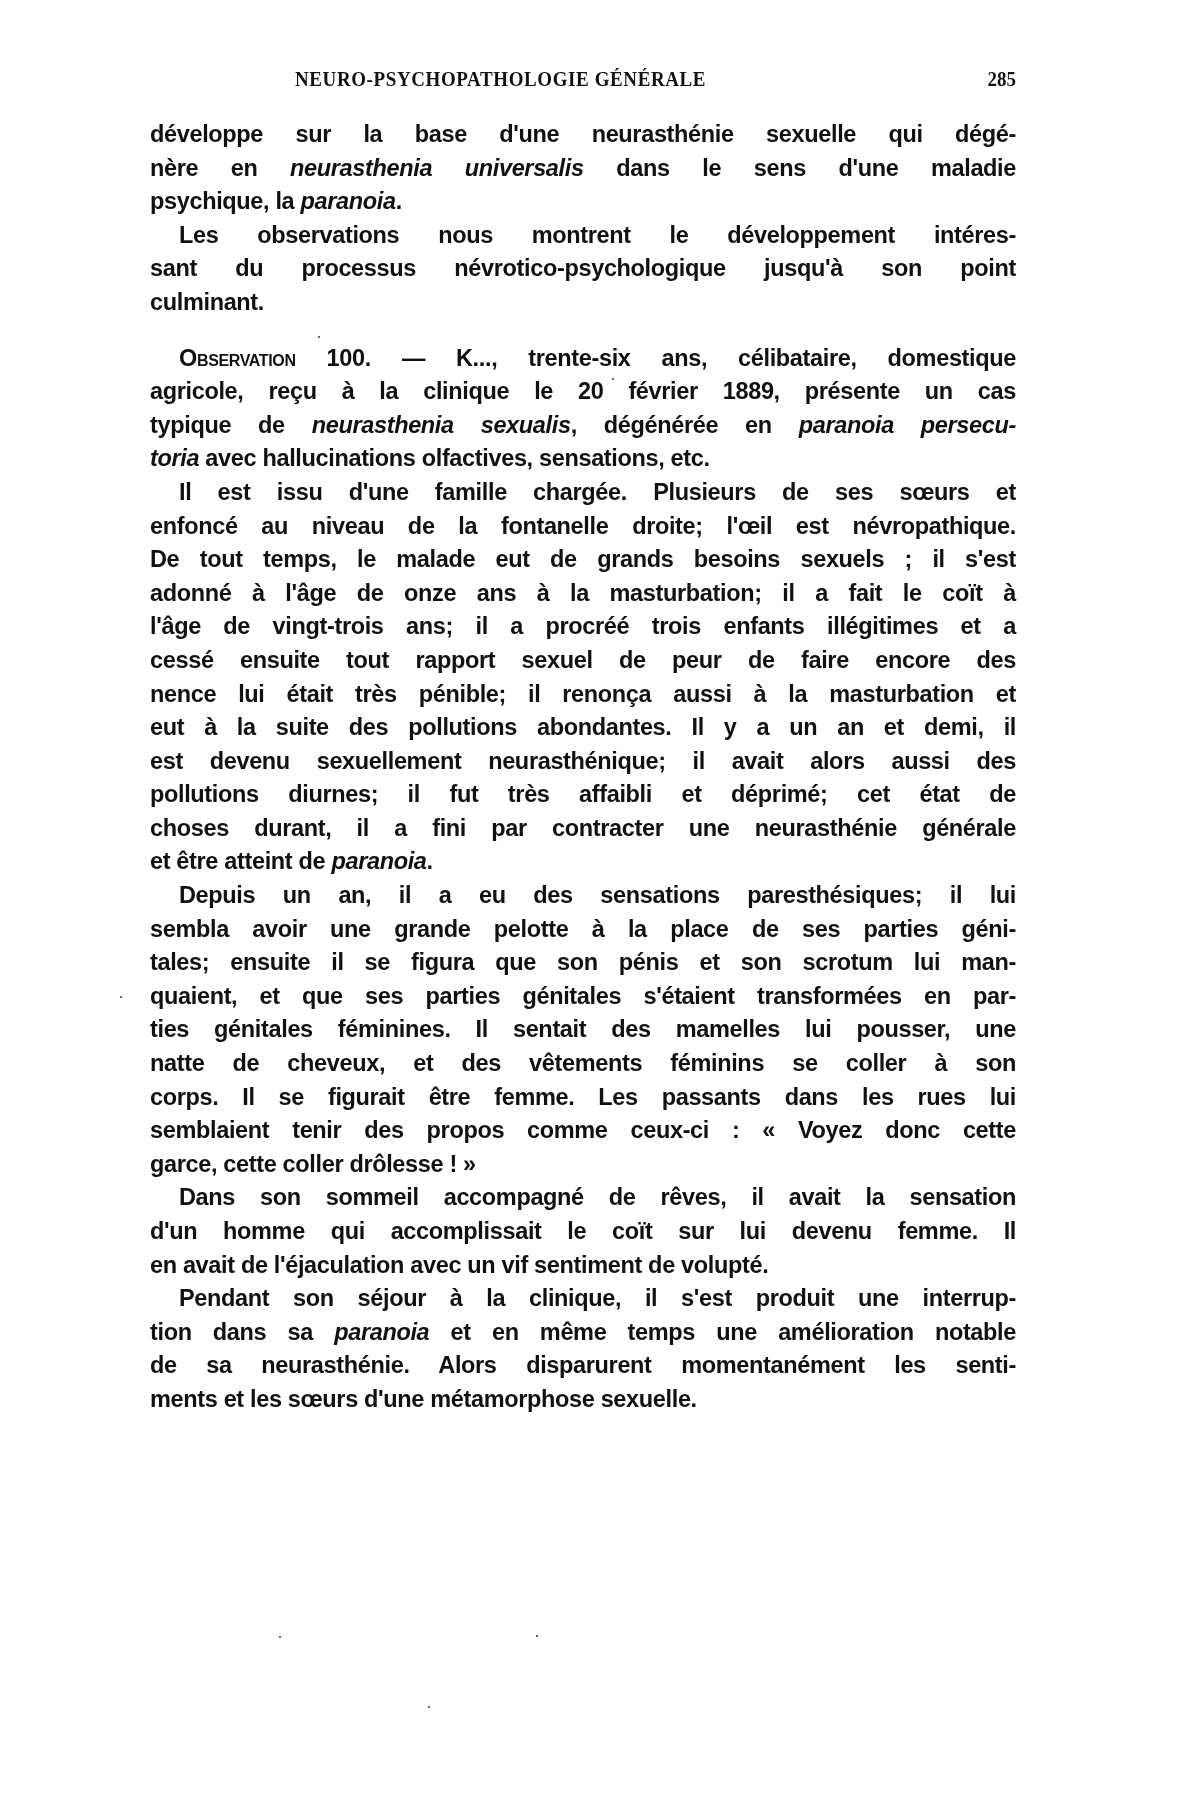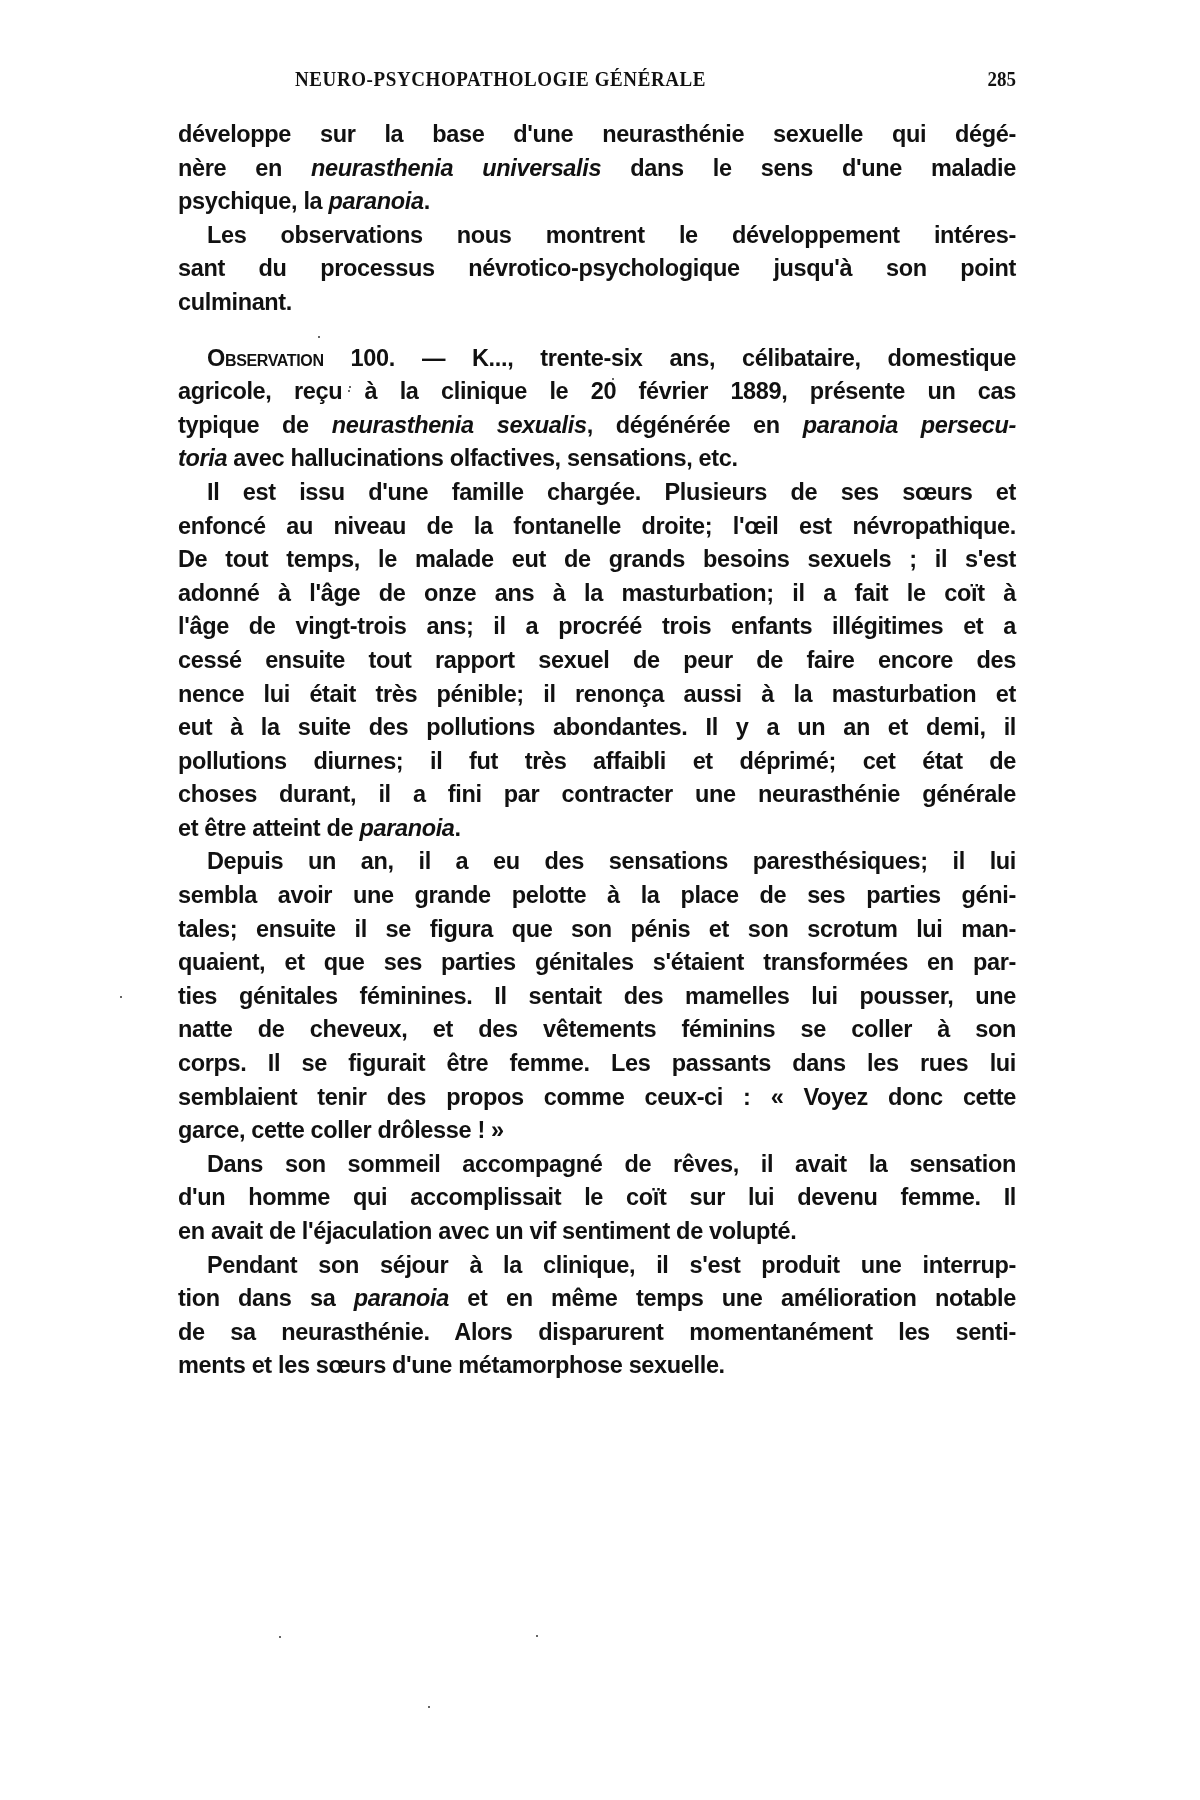--- a/index.html
+++ b/index.html
@@ -65,21 +65,20 @@
       text-align-last: left;
     }
     .para.obs { margin-top: 22px; }
     .line {
       display: block;
       white-space: nowrap;
       text-align: justify;
       text-align-last: justify;
       height: 33.6px;
       overflow: visible;
-      margin-left: 28px;
     }
     .line.last { text-align-last: left; }
     .line.ind { padding-left: 29px; }
     em {
     }
     .smallcaps {
       font-variant: small-caps;
     }
     .speck {
       position: absolute;
@@ -117,20 +116,21 @@
       </div>
       <div class="para">
         <span class="line ind"><span>Il est issu d'une famille chargée. Plusieurs de ses sœurs et</span></span>
         <span class="line"><span>enfoncé au niveau de la fontanelle droite; l'œil est névropathique.</span></span>
         <span class="line"><span>De tout temps, le malade eut de grands besoins sexuels ; il s'est</span></span>
         <span class="line"><span>adonné à l'âge de onze ans à la masturbation; il a fait le coït à</span></span>
         <span class="line"><span>l'âge de vingt-trois ans; il a procréé trois enfants illégitimes et a</span></span>
         <span class="line"><span>cessé ensuite tout rapport sexuel de peur de faire encore des</span></span>
         <span class="line"><span>nence lui était très pénible; il renonça aussi à la masturbation et</span></span>
         <span class="line"><span>eut à la suite des pollutions abondantes. Il y a un an et demi, il</span></span>
+        <span class="line"><span>est devenu sexuellement neurasthénique; il avait alors aussi des</span></span>
         <span class="line"><span>pollutions diurnes; il fut très affaibli et déprimé; cet état de</span></span>
         <span class="line"><span>choses durant, il a fini par contracter une neurasthénie générale</span></span>
         <span class="line last"><span>et être atteint de </span><em>paranoia</em><span>.</span></span>
       </div>
       <div class="para">
         <span class="line ind"><span>Depuis un an, il a eu des sensations paresthésiques; il lui</span></span>
         <span class="line"><span>sembla avoir une grande pelotte à la place de ses parties géni-</span></span>
         <span class="line"><span>tales; ensuite il se figura que son pénis et son scrotum lui man-</span></span>
         <span class="line"><span>quaient, et que ses parties génitales s'étaient transformées en par-</span></span>
         <span class="line"><span>ties génitales féminines. Il sentait des mamelles lui pousser, une</span></span>

